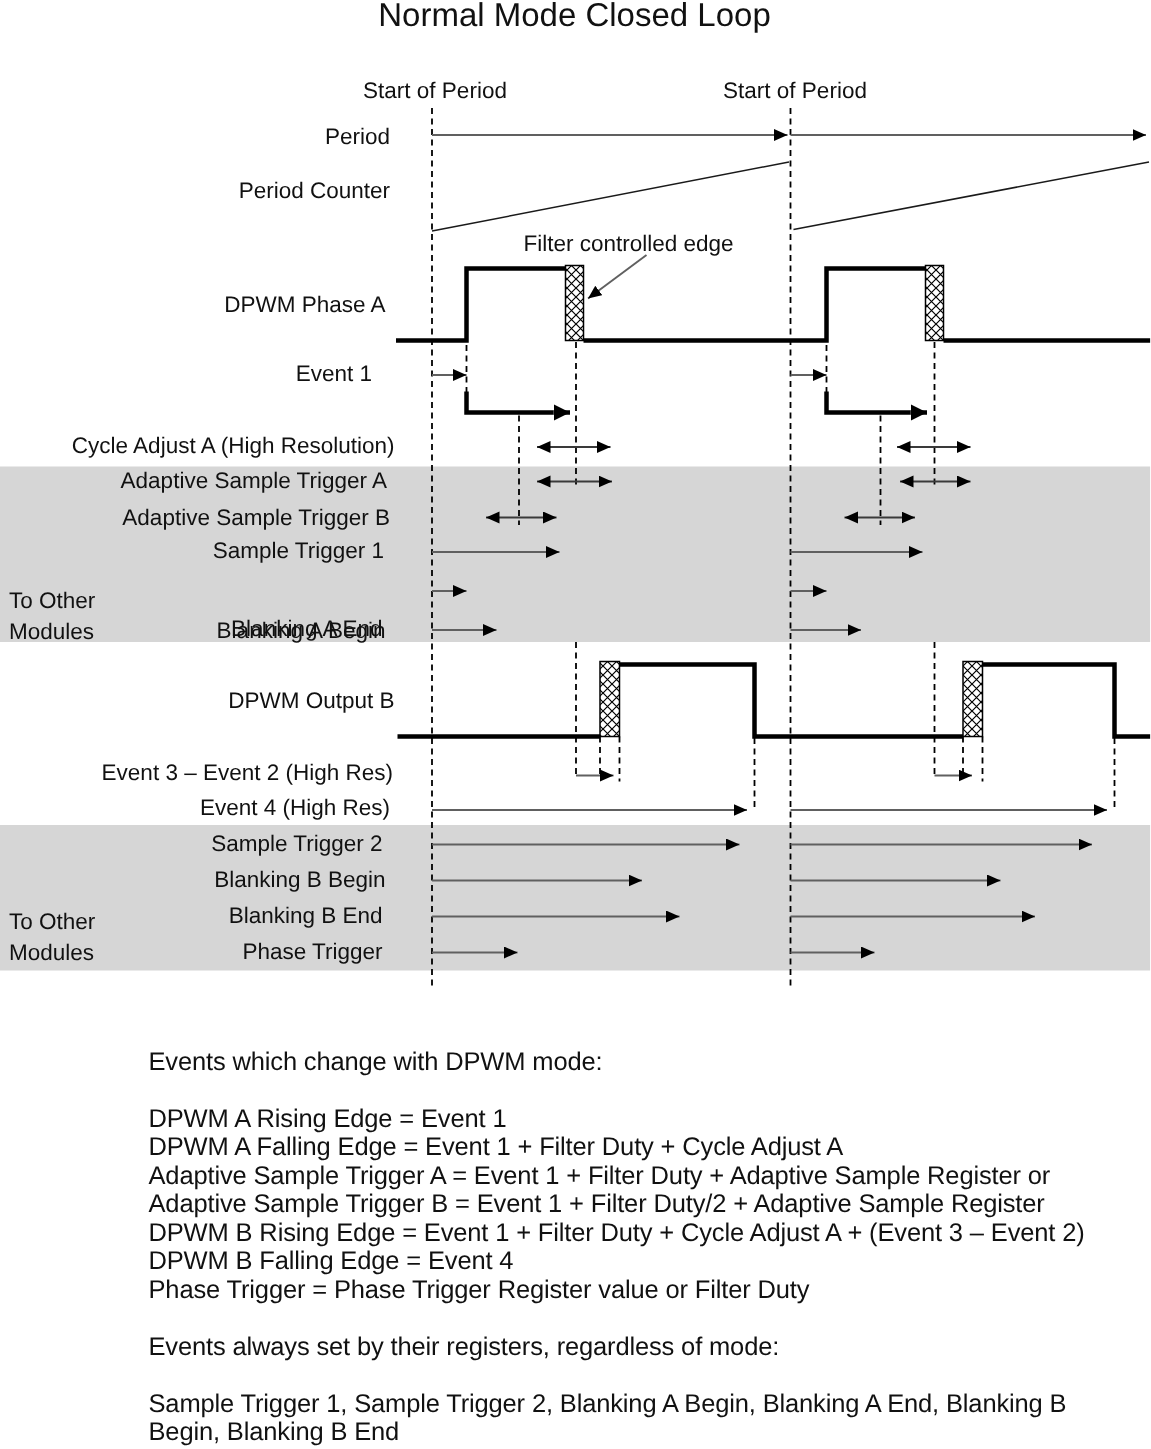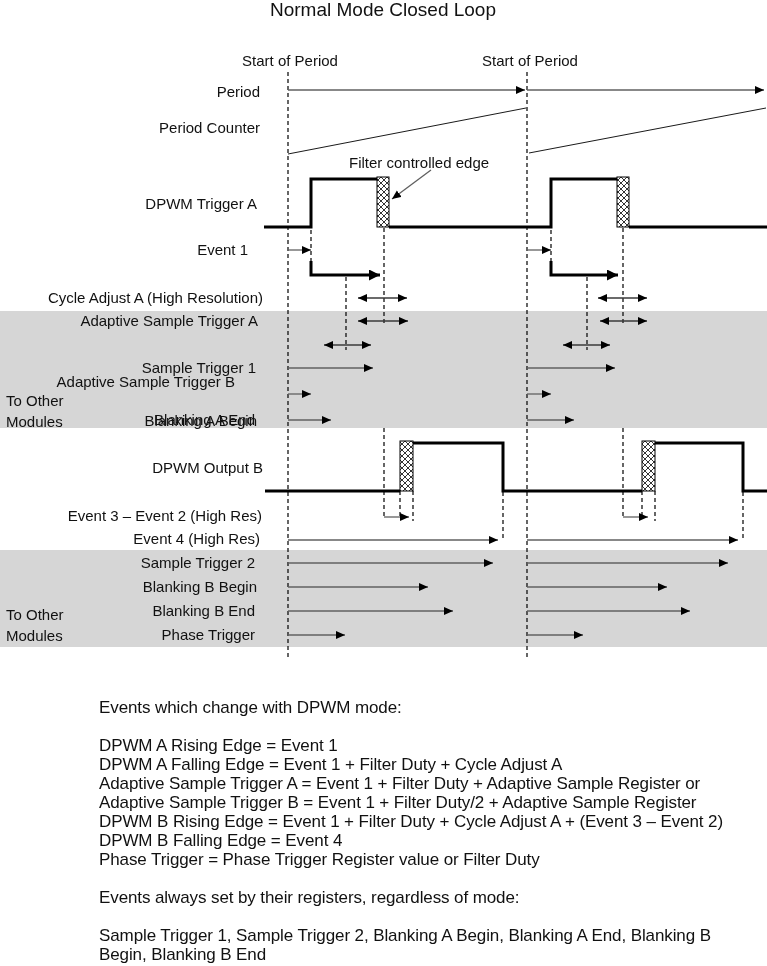--- a/index.html
+++ b/index.html
@@ -12,21 +12,21 @@
   html,body{margin:0;padding:0;background:#fff;}
   #stage{
     position:relative;width:767px;height:966px;background:var(--bg-white);
     font-family:"Liberation Sans",sans-serif;color:var(--text-black);
     overflow:hidden;
   }
   svg{position:absolute;left:0;top:0;}
   .lbl{position:absolute;font-size:15px;line-height:18px;white-space:nowrap;}
   .r{text-align:right;}
   .ctr{transform:translateX(-50%);}
-  .title{font-size:19px;}
+  .title{font-size:22px;}
   .pre{white-space:pre-line;}
   .notes{position:absolute;left:99px;top:698px;width:665px;font-size:17px;line-height:19px;letter-spacing:-0.1px;}
   .side{position:absolute;left:6px;font-size:15px;line-height:21px;}
   .dash{stroke:var(--line-black);stroke-width:1.2;stroke-dasharray:4 3;fill:none;}
   .wf{stroke:var(--line-black);stroke-width:3;fill:none;}
   .thin{stroke:var(--line-gray);stroke-width:1.3;fill:none;}
   .thinb{stroke:#1a1a1a;stroke-width:1;fill:none;}
   .thk{stroke:var(--line-black);stroke-width:3;fill:none;}
   .dbl{stroke:#3a3a3a;stroke-width:1.4;fill:none;}
   .mk{fill:var(--line-black);}
@@ -140,25 +140,25 @@
     <line class="thin" x1="527" y1="635" x2="583" y2="635" marker-end="url(#ah)"></line>
   </svg>
 
   <div class="lbl title ctr" style="left:383px;top:1px;">Normal Mode Closed Loop</div>
   <div class="lbl ctr" style="left:290px;top:52px;">Start of Period</div>
   <div class="lbl ctr" style="left:530px;top:52px;">Start of Period</div>
   <div class="lbl" style="left:349px;top:154px;">Filter controlled edge</div>
 
   <div class="lbl r" style="right:507px;top:83px;">Period</div>
   <div class="lbl r" style="right:507px;top:119px;">Period Counter</div>
-  <div class="lbl r" style="right:510px;top:195px;">DPWM Trigger A</div>
+  <div class="lbl r" style="right:510px;top:195px;">DPWM Phase A</div>
   <div class="lbl r" style="right:519px;top:241px;">Event 1</div>
   <div class="lbl r" style="right:504px;top:289px;">Cycle Adjust A (High Resolution)</div>
   <div class="lbl r" style="right:509px;top:312px;">Adaptive Sample Trigger A</div>
-  <div class="lbl r" style="right:532px;top:337px;margin-top:36px;">Adaptive Sample Trigger B</div>
+  <div class="lbl r" style="right:507px;top:337px;">Adaptive Sample Trigger B</div>
   <div class="lbl r" style="right:511px;top:359px;">Sample Trigger 1</div>
   <div class="lbl r" style="right:510px;top:385px;margin-top:27px;">Blanking A Begin</div>
   <div class="lbl r" style="right:512px;top:411px;">Blanking A End</div>
   <div class="lbl r" style="right:504px;top:459px;">DPWM Output B</div>
   <div class="lbl r" style="right:505px;top:507px;">Event 3 – Event 2 (High Res)</div>
   <div class="lbl r" style="right:507px;top:530px;text-align:center;">Event 4 (High Res)</div>
   <div class="lbl r" style="right:512px;top:554px;">Sample Trigger 2</div>
   <div class="lbl r" style="right:510px;top:578px;margin-left:39px;">Blanking B Begin</div>
   <div class="lbl r" style="right:512px;top:602px;">Blanking B End</div>
   <div class="lbl r" style="right:512px;top:626px;">Phase Trigger</div>

